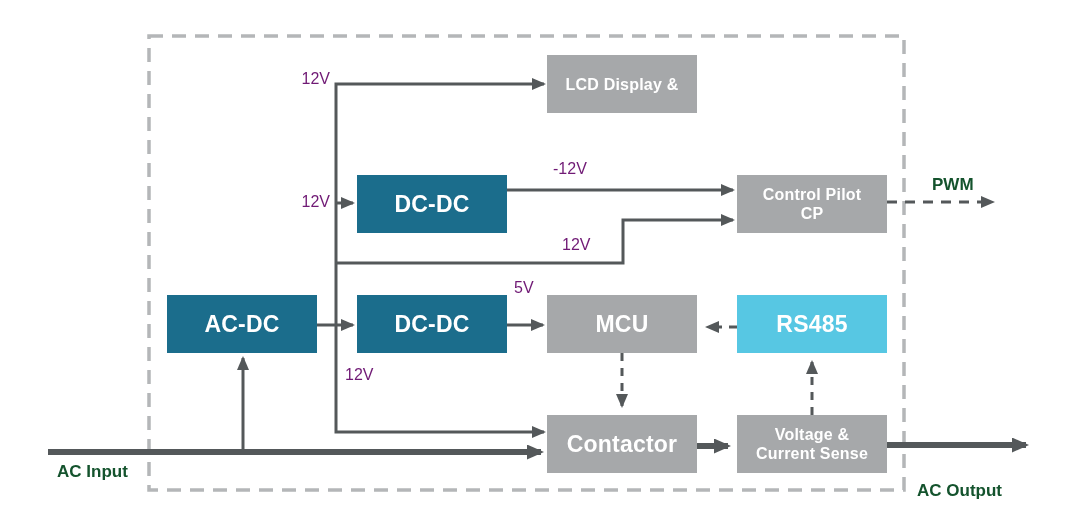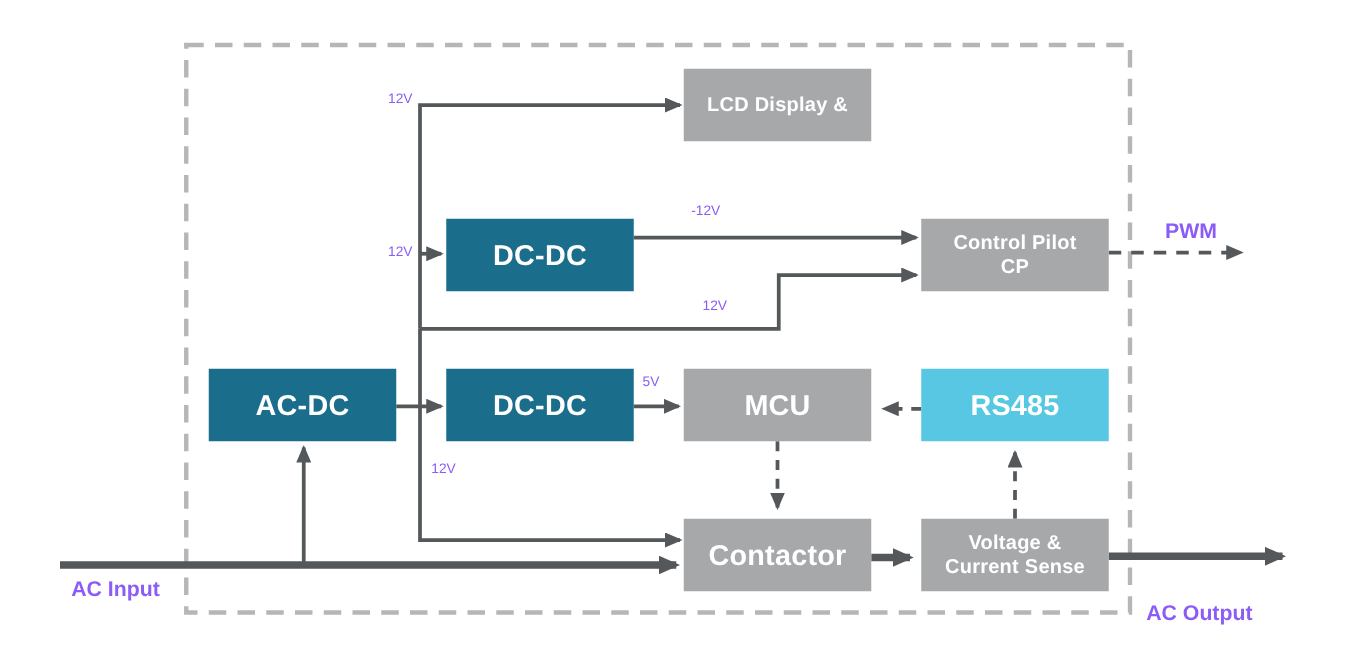--- a/index.html
+++ b/index.html
@@ -19,27 +19,27 @@
     color:#ffffff;font-weight:700;font-size:23px;
     text-align:center;letter-spacing:.2px;
     box-sizing:border-box;
   }
   .block.two-line{font-size:16px;line-height:19px;}
   .block.teal{background:#1b6d8c;}
   .block.gray{background:#a6a8aa;text-align:center;}
   .block.cyan{background:#57c7e3;}
   .wire-label{
     position:absolute;
-    font-size:11px;color:#8b5cf6;
+    font-size:16px;color:#701a75;
     white-space:nowrap;line-height:18px;
   }
   .wire-label.right-align{width:40px;text-align:right;}
   .io-label{
     position:absolute;
-    font-size:17px;font-weight:700;color:#8b5cf6;
+    font-size:17px;font-weight:700;color:#14532d;
     white-space:nowrap;line-height:19px;
   }
 </style>
 </head>
 <body>
 
 <div class="canvas">
 
   <svg class="wiring" viewBox="0 0 1080 527" xmlns="http://www.w3.org/2000/svg">
     <defs>
@@ -115,19 +115,19 @@
   <div class="block gray two-line" style="left:737px;top:415px;">
     <span>Voltage &amp;</span>
     <span>Current Sense</span>
   </div>
 
   <span class="wire-label right-align" style="left:290px;top:70px;">12V</span>
   <span class="wire-label right-align" style="left:290px;top:193px;">12V</span>
   <span class="wire-label" style="left:345px;top:366px;">12V</span>
   <span class="wire-label" style="left:562px;top:236px;">12V</span>
   <span class="wire-label" style="left:553px;top:160px;">-12V</span>
-  <span class="wire-label" style="left:514px;top:297px;">5V</span>
+  <span class="wire-label" style="left:514px;top:279px;">5V</span>
 
   <span class="io-label" style="left:57px;top:462px;">AC Input</span>
   <span class="io-label" style="left:917px;top:449px;margin-top:32px;">AC Output</span>
   <span class="io-label" style="left:932px;top:175px;">PWM</span>
 
 </div>
 
 </body></html>

